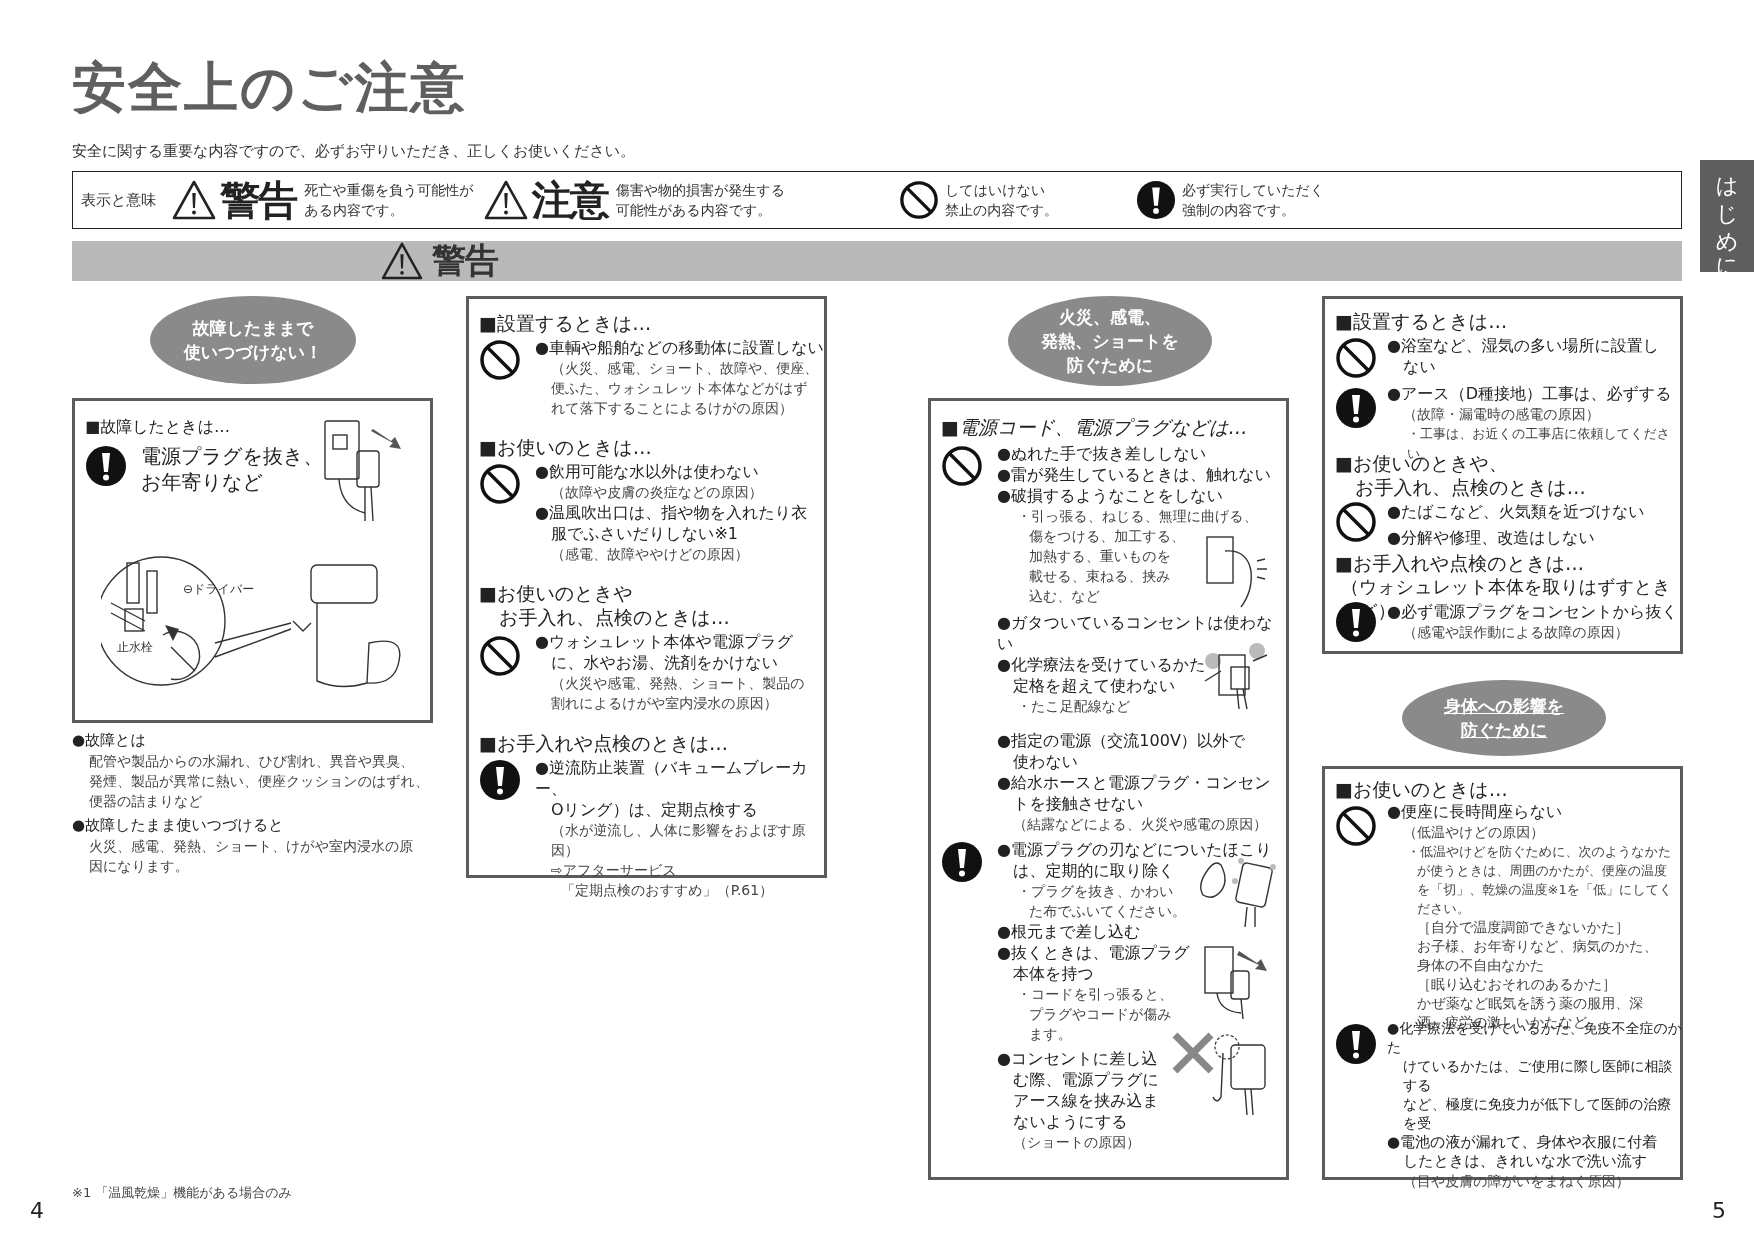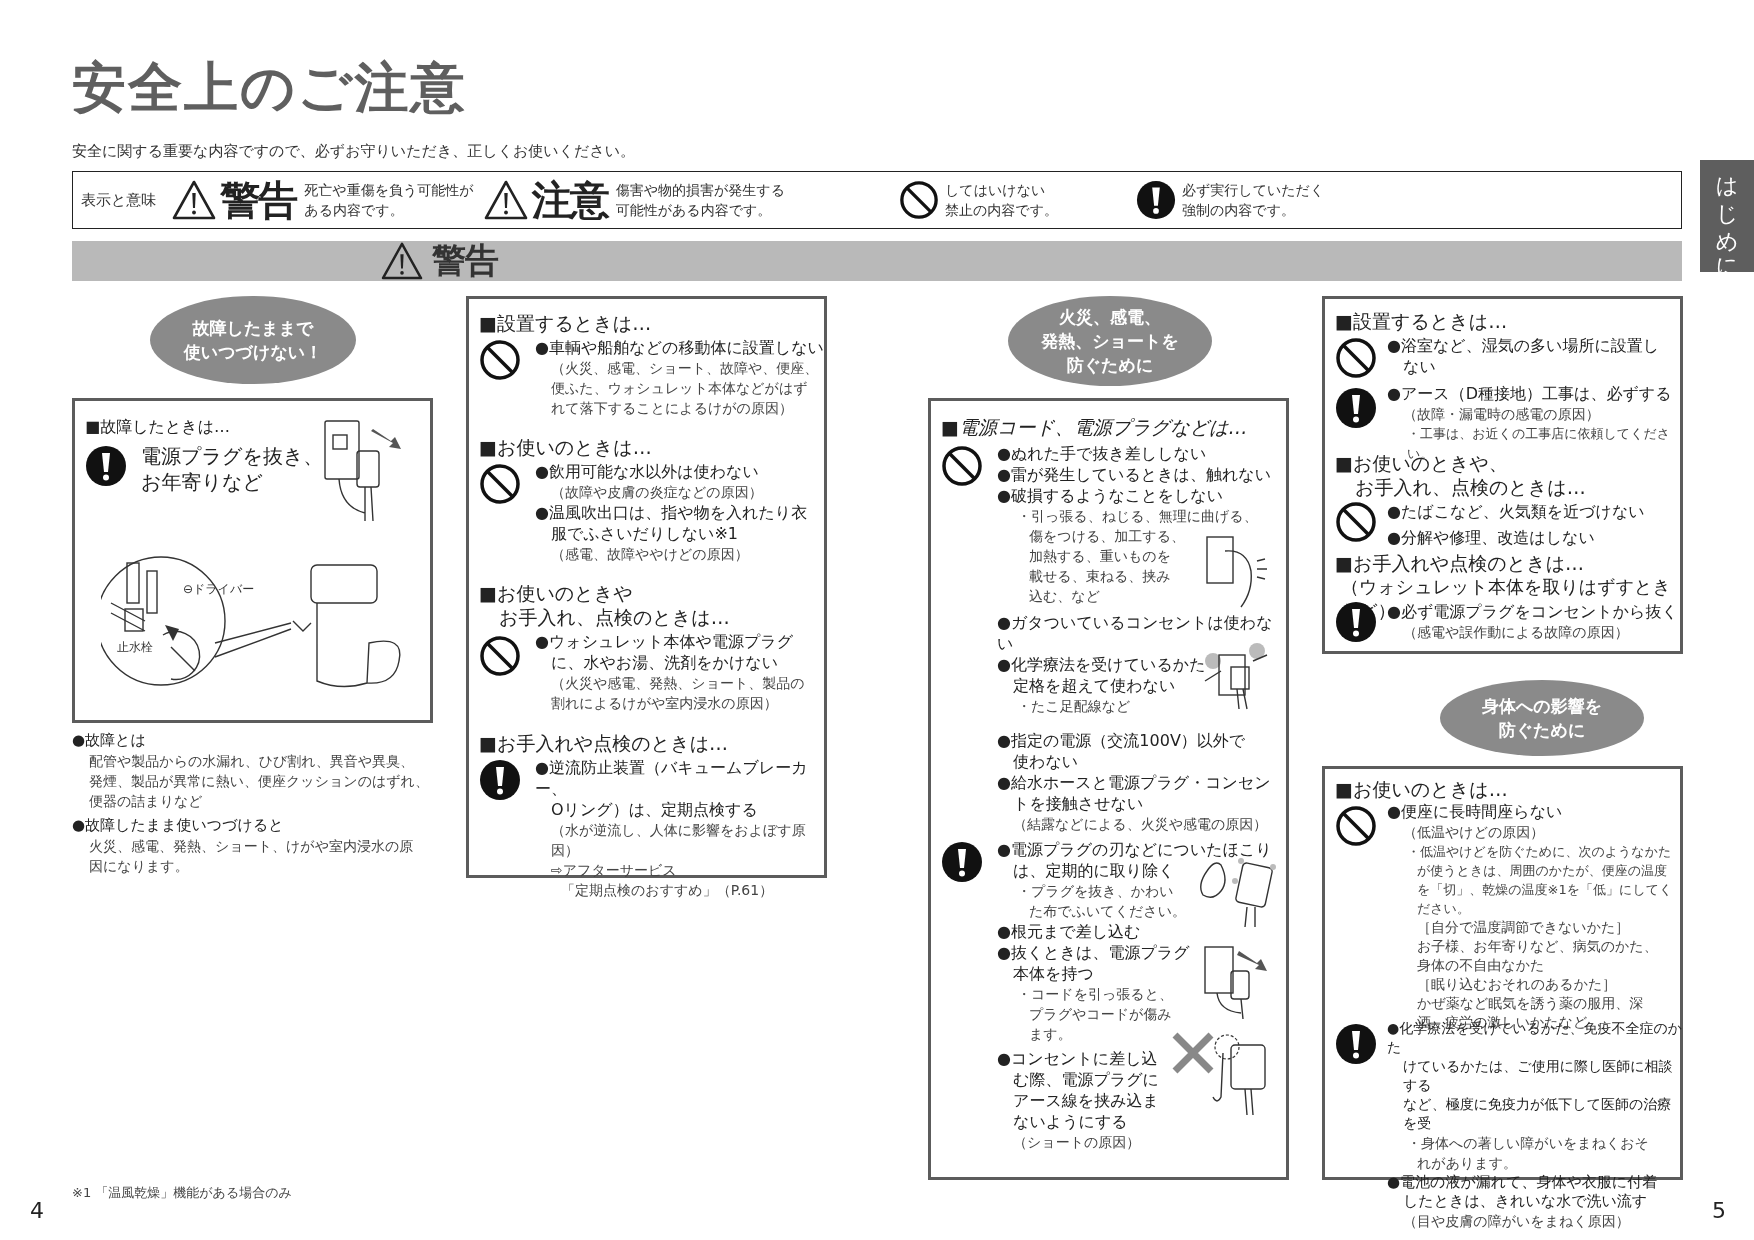--- a/index.html
+++ b/index.html
@@ -357,21 +357,21 @@
   <div class="abs" style="left:16px;top:276px;font-size:18px;line-height:24px;color:#222;">（ウォシュレット本体を取りはずすときなど）</div>
   <svg class="ico" style="left:10px;top:302px;">
       <use href="#sym-mandatory"></use>
     </svg>
   <div class="abs" style="left:62px;top:302px;width:294px;">
     <div class="item">●必ず電源プラグをコンセントから抜く</div>
     <div class="cause" style="padding-left:16px">（感電や誤作動による故障の原因）</div>
   </div>
 </div>
 
-<div class="abs oval" style="left:1440px;top:680px;width:204px;height:76px;">
+<div class="abs oval" style="left:1402px;top:680px;width:204px;height:76px;text-decoration:underline;">
   <div>
     <div>身体への影響を</div>
     <div>防ぐために</div>
   </div>
 </div>
 
 <div class="abs box" style="left:1322px;top:766px;width:361px;height:414px;">
   <div class="abs sect" style="left:10px;top:8px;">お使いのときは…</div>
   <svg class="ico" style="left:10px;top:36px;">
       <use href="#sym-prohibit"></use>
@@ -391,24 +391,20 @@
       <div style="padding-left:10px;font-size:14px">酒、疲労の激しいかたなど</div>
     </div>
   </div>
   <svg class="ico" style="left:10px;top:254px;">
       <use href="#sym-mandatory"></use>
     </svg>
   <div class="abs" style="left:62px;top:250px;width:296px;">
     <div class="item" style="font-size:14px;line-height:19px">●化学療法を受けているかた、免疫不全症のかた</div>
     <div class="item" style="font-size:14px;line-height:19px;padding-left:16px">けているかたは、ご使用に際し医師に相談する</div>
     <div class="item" style="font-size:14px;line-height:19px;padding-left:16px">など、極度に免疫力が低下して医師の治療を受</div>
-    <div class="sub" style="padding-left:20px">
-      <div>・身体への著しい障がいをまねくおそ</div>
-      <div style="padding-left:10px">れがあります。</div>
-    </div>
     <div class="item" style="font-size:15px;line-height:19px">●電池の液が漏れて、身体や衣服に付着</div>
     <div class="item" style="font-size:15px;line-height:19px;padding-left:16px">したときは、きれいな水で洗い流す</div>
     <div class="cause" style="padding-left:16px">（目や皮膚の障がいをまねく原因）</div>
   </div>
 </div>
 
 <div class="abs footnote" style="left:72px;top:1184px;">※1 「温風乾燥」機能がある場合のみ</div>
 <div class="abs pg-num" style="left:30px;top:1198px;">4</div>
 <div class="abs pg-num" style="left:1712px;top:1198px;">5</div>
 

